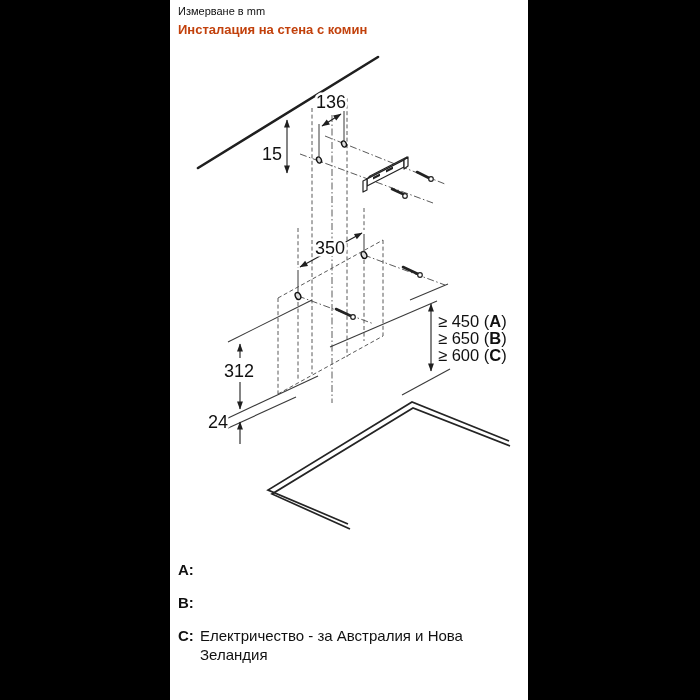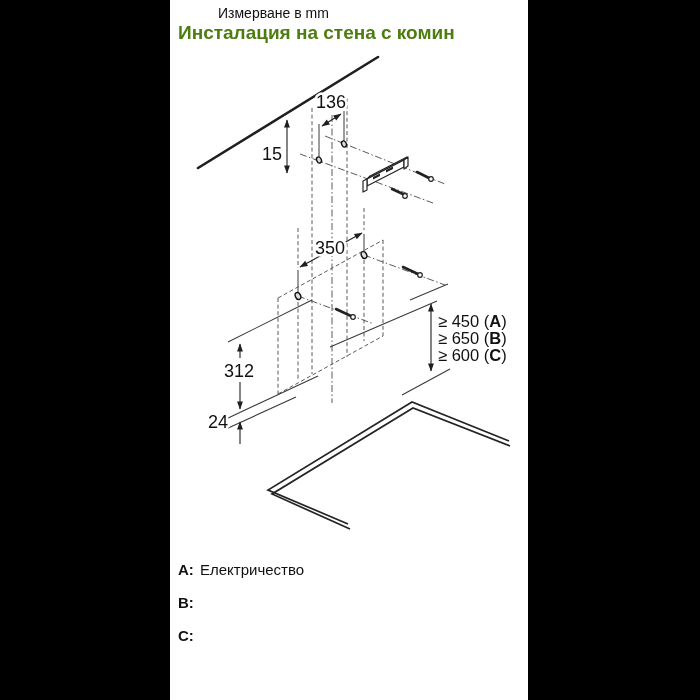--- a/index.html
+++ b/index.html
@@ -7,25 +7,25 @@
     width:700px;height:700px;position:relative;
     background:#000;overflow:hidden;
     font-family:"Liberation Sans",sans-serif;
   }
   .paper{
     position:absolute;left:170px;top:0;width:358px;height:700px;
     background:#fff;
   }
   .hdr-note{
     position:absolute;left:8px;top:5px;
-    font-size:14px;color:#111;white-space:nowrap;margin-left:40px;
+    font-size:11px;color:#111;white-space:nowrap;
   }
   .hdr-title{
     position:absolute;left:8px;top:22px;
-    font-size:19px;font-weight:bold;color:#4d7c0f;white-space:nowrap;
+    font-size:13px;font-weight:bold;color:#c2410c;white-space:nowrap;
   }
   .diagram-svg{position:absolute;left:0;top:0;}
   .legend{position:absolute;left:8px;top:560px;width:345px;}
   .legend-row{display:flex;margin-bottom:14px;font-size:15px;line-height:19px;color:#111;}
   .legend-key{font-weight:bold;flex:0 0 22px;}
   .legend-text{width:300px;}
   
   .ln-main{stroke:#1f1f1f;stroke-width:2.6;fill:none;stroke-linecap:round;}
   .ln-thin{stroke:#3a3a3a;stroke-width:1.1;fill:none;}
   .ln-hob{stroke:#242424;stroke-width:1.7;fill:none;stroke-linejoin:miter;}
@@ -167,23 +167,23 @@
       <line class="ln-dim" x1="261" y1="304" x2="261" y2="371" marker-start="url(#arr)" marker-end="url(#arr)"></line>
       <text class="cleartxt" x="268" y="327"><tspan>≥ 450 (</tspan><tspan class="bold">A</tspan><tspan>)</tspan></text>
       <text class="cleartxt" x="268" y="344"><tspan>≥ 650 (</tspan><tspan class="bold">B</tspan><tspan>)</tspan></text>
       <text class="cleartxt" x="268" y="361"><tspan>≥ 600 (</tspan><tspan class="bold">C</tspan><tspan>)</tspan></text>
     </g>
   </svg>
 
   <div class="legend">
     <div class="legend-row">
       <span class="legend-key">A:</span>
-      <span class="legend-text">Електричество</span>
     </div>
     <div class="legend-row">
       <span class="legend-key">B:</span>
     </div>
     <div class="legend-row">
       <span class="legend-key">C:</span>
+      <span class="legend-text">Електричество - за Австралия и Нова Зеландия</span>
     </div>
   </div>
 
 </div>
 
 </body></html>

